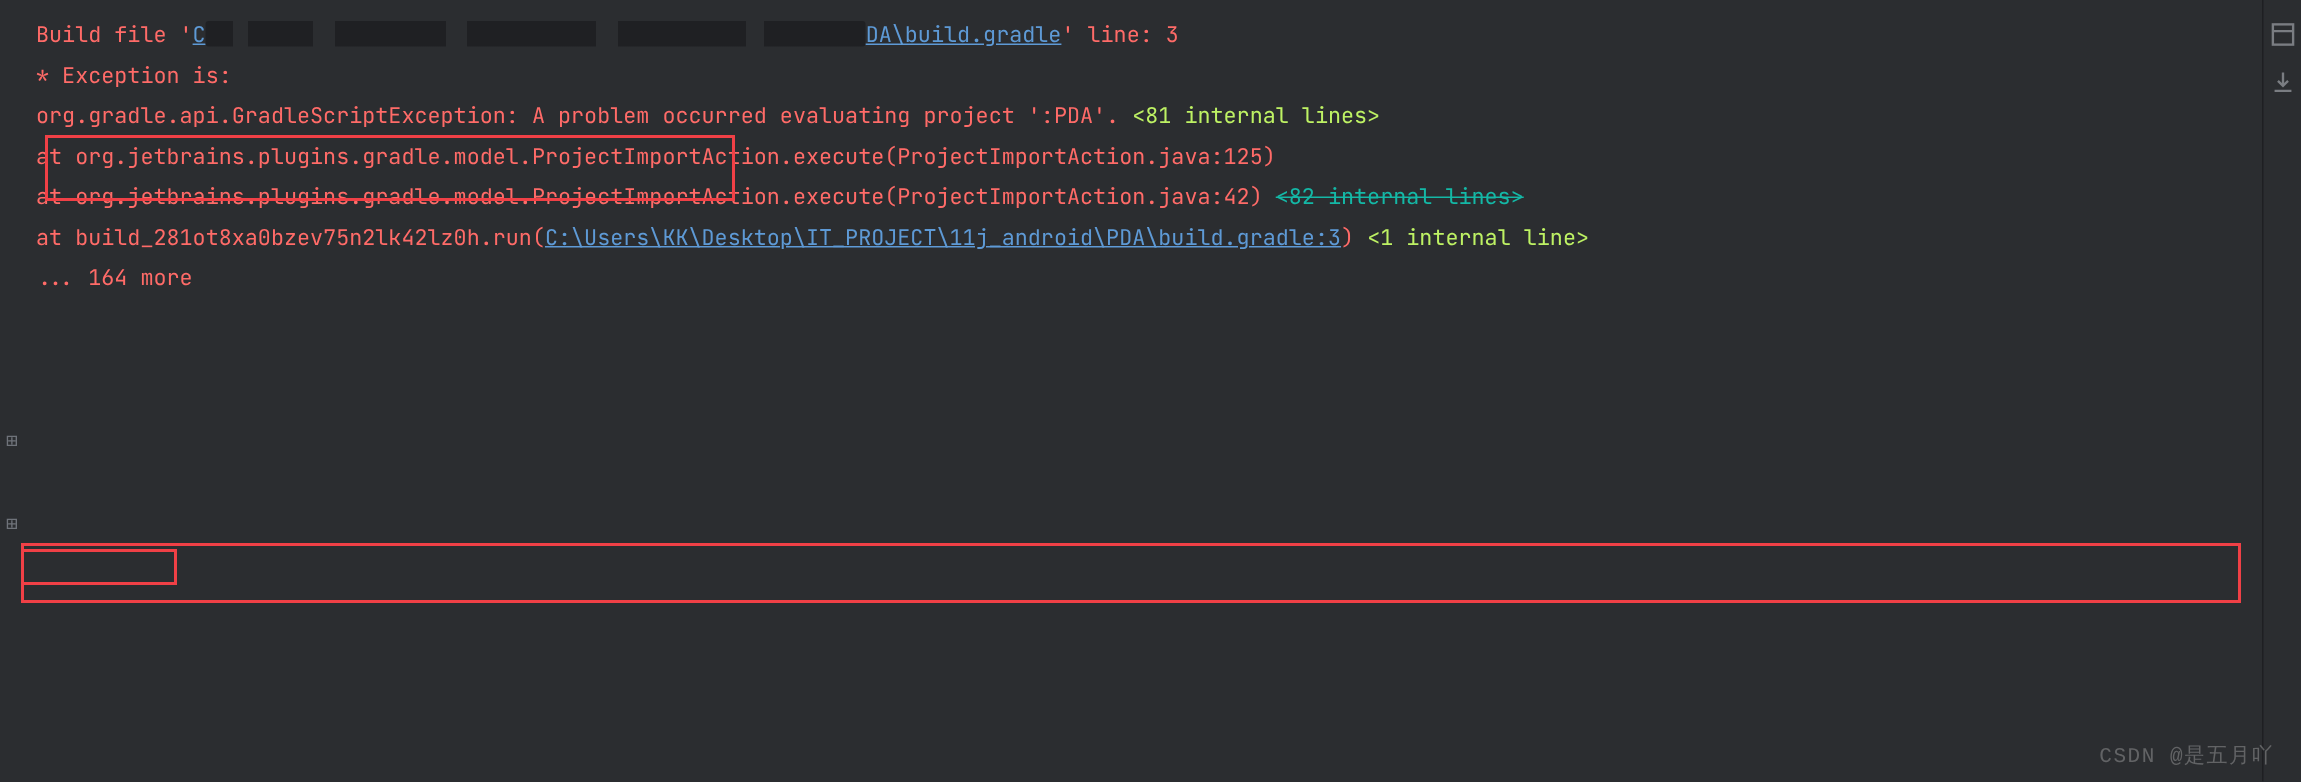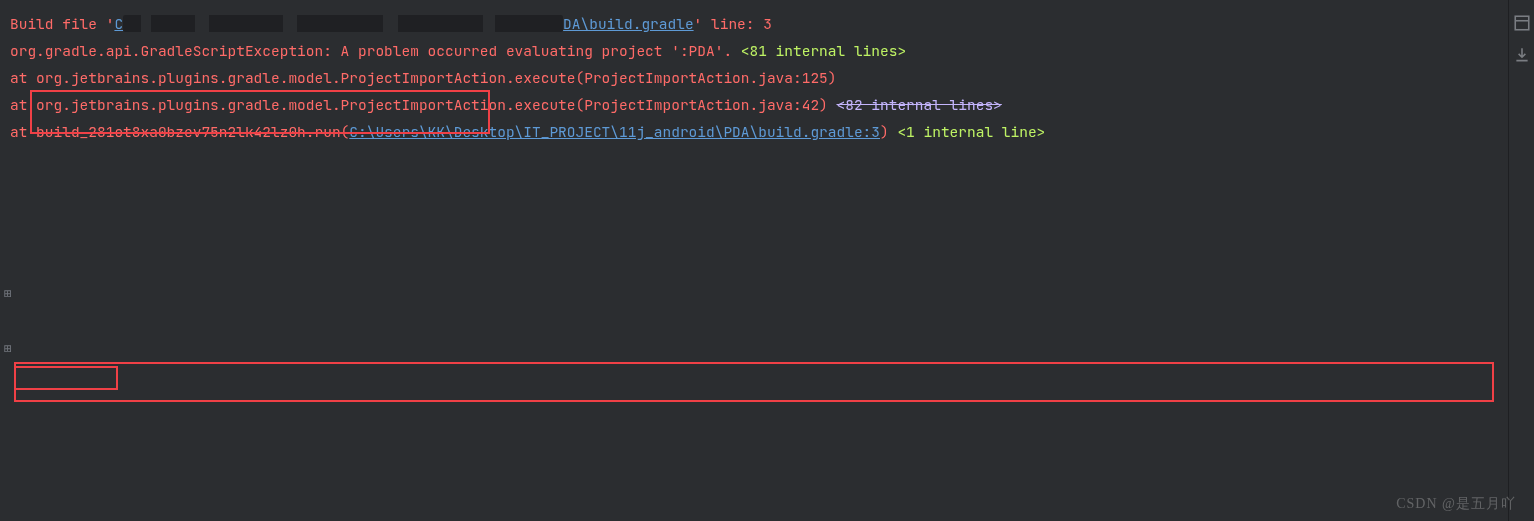--- a/index.html
+++ b/index.html
@@ -12,41 +12,41 @@
     font-size: 14.5px;
     overflow: hidden;
     position: relative;
   }
   .console {
     position: absolute;
     left: 0;
     top: 0;
     width: 1500px;
     height: 373px;
-    padding: 10px 0 0 10px;
+    padding: 10px 0 0 24px;
     box-sizing: border-box;
     overflow: hidden;
     white-space: nowrap;
     color: #ff6b68;
     line-height: 27px;
   }
   .line {
     display: block;
     height: 27px;
   }
   .blank { height: 27px; }
   .link {
     color: #5e9ad6;
     text-decoration: underline;
   }
   .gray {
     color: #bef264;
   }
   .gray-strike {
-    color: #c4b5fd;
+    color: #14b8a6;
     text-decoration: line-through;
   }
   .sel {
     background: #214283;
     color: #a9b7c6;
   }
   .red-box {
     border: 2px solid #f04046;
     box-sizing: border-box;
   }
@@ -118,21 +118,21 @@
     height: 18px;
     color: #7a7d82;
     cursor: pointer;
   }
   .tool-icon svg { width: 18px; height: 18px; }
   .watermark {
     position: absolute;
     right: 18px;
     bottom: 8px;
     color: rgba(200,200,200,0.35);
-    font-family: Liberation Serif, serif;
+    font-family: Liberation Mono, monospace;
     font-size: 14px;
     letter-spacing: 1px;
   }
 </style>
 </head>
 <body>
 
 <div class="console">
 
   <span class="line">
@@ -143,39 +143,41 @@
 
 
 
   <span class="blank"></span>
 
 
 
 
   <span class="blank"></span>
 
+  <span class="line">* Exception is:</span>
 
   <span class="line">
     <span class="gutter" style="top:280px;">⊞</span>
     <span>org.gradle.api.GradleScriptException: A problem occurred evaluating project ':PDA'. </span><span class="gray">&lt;81 internal lines&gt;</span>
   </span>
 
   <span class="line">    at org.jetbrains.plugins.gradle.model.ProjectImportAction.execute(ProjectImportAction.java:125)</span>
 
   <span class="line">
     <span class="gutter" style="top:335px;">⊞</span>
     <span>    at org.jetbrains.plugins.gradle.model.ProjectImportAction.execute(ProjectImportAction.java:42) </span><span class="gray-strike">&lt;82 internal lines&gt;</span>
   </span>
 
 
   <span class="line">
     <span class="gutter" style="top:388px;">⊞</span>
     <span>    at build_281ot8xa0bzev75n2lk42lz0h.run(</span><span class="link">C:\Users\KK\Desktop\IT_PROJECT\11j_android\PDA\build.gradle:3</span><span>) </span><span class="gray">&lt;1 internal line&gt;</span>
   </span>
 
+  <span class="line">    ... 164 more</span>
 
 </div>
 
 <div class="red-box box1"></div>
 <div class="red-box box2"></div>
 <div class="red-box box2-inner"></div>
 
 <div class="right-bar">
   <div class="tool-icon">
     <svg viewBox="0 0 16 16" fill="none" stroke="currentColor" stroke-width="1.4">

